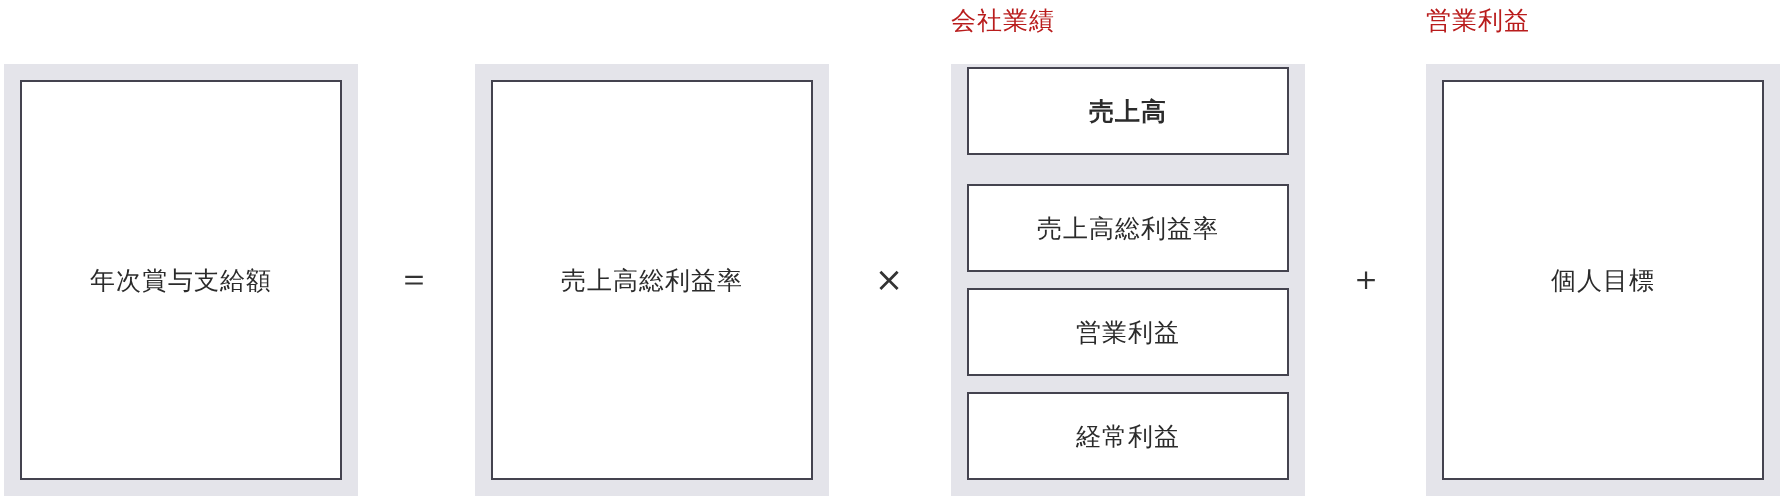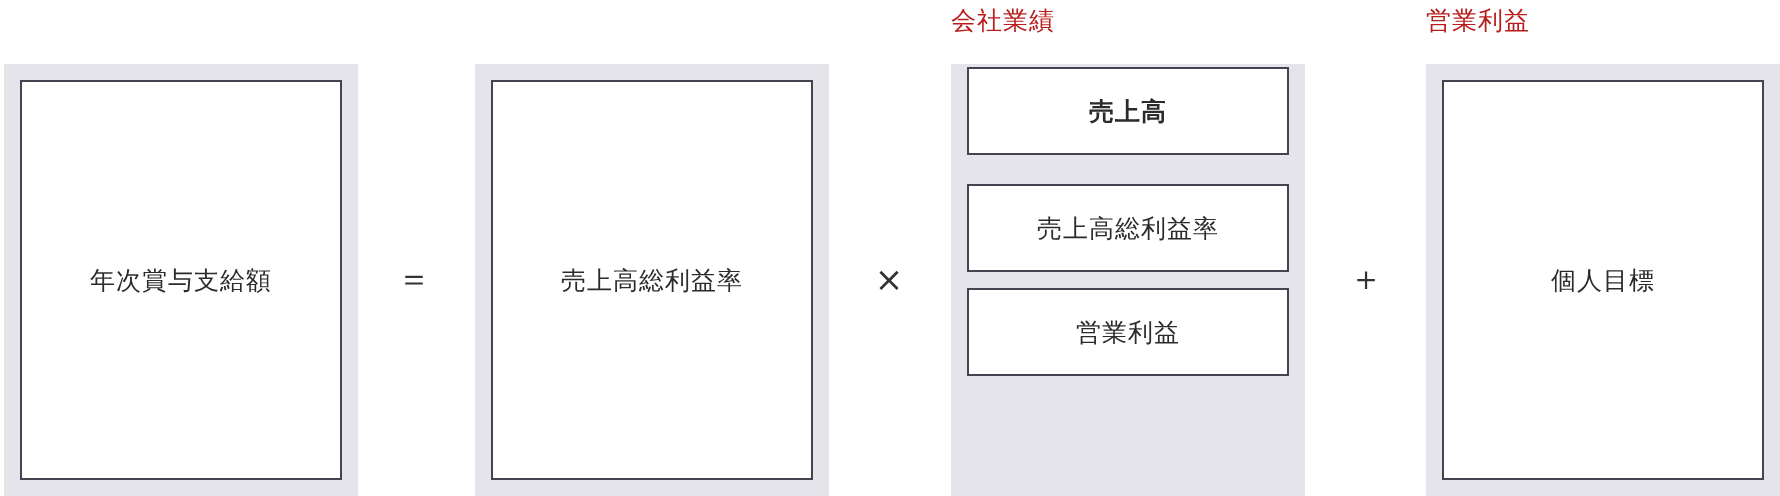--- a/index.html
+++ b/index.html
@@ -52,20 +52,23 @@
 <div class="panel" style="left:951px;">
   <div class="box sub" style="top:3px;font-weight:bold;">
     <span>売上高</span>
   </div>
   <div class="box sub" style="top:120px;">
     <span>売上高総利益率</span>
   </div>
   <div class="box sub" style="top:224px;">
     <span>営業利益</span>
   </div>
+  <div class="box sub" style="top:328px;">
+    <span>経常利益</span>
+  </div>
 </div>
 
 <div class="op" style="left:1346px;">＋</div>
 
 <div class="section-label" style="left:1426px;">営業利益</div>
 <div class="panel" style="left:1426px;">
   <div class="box tall">
     <span>個人目標</span>
   </div>
 </div>

